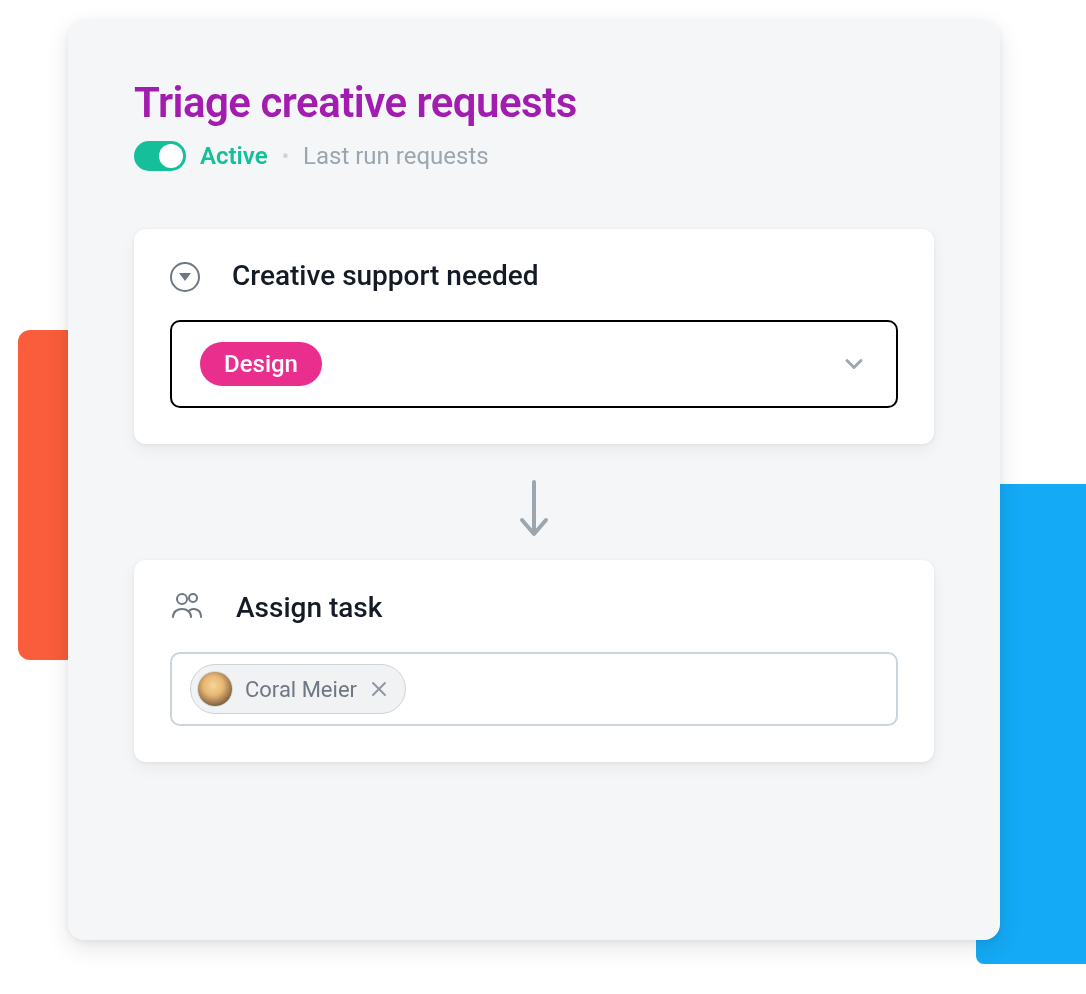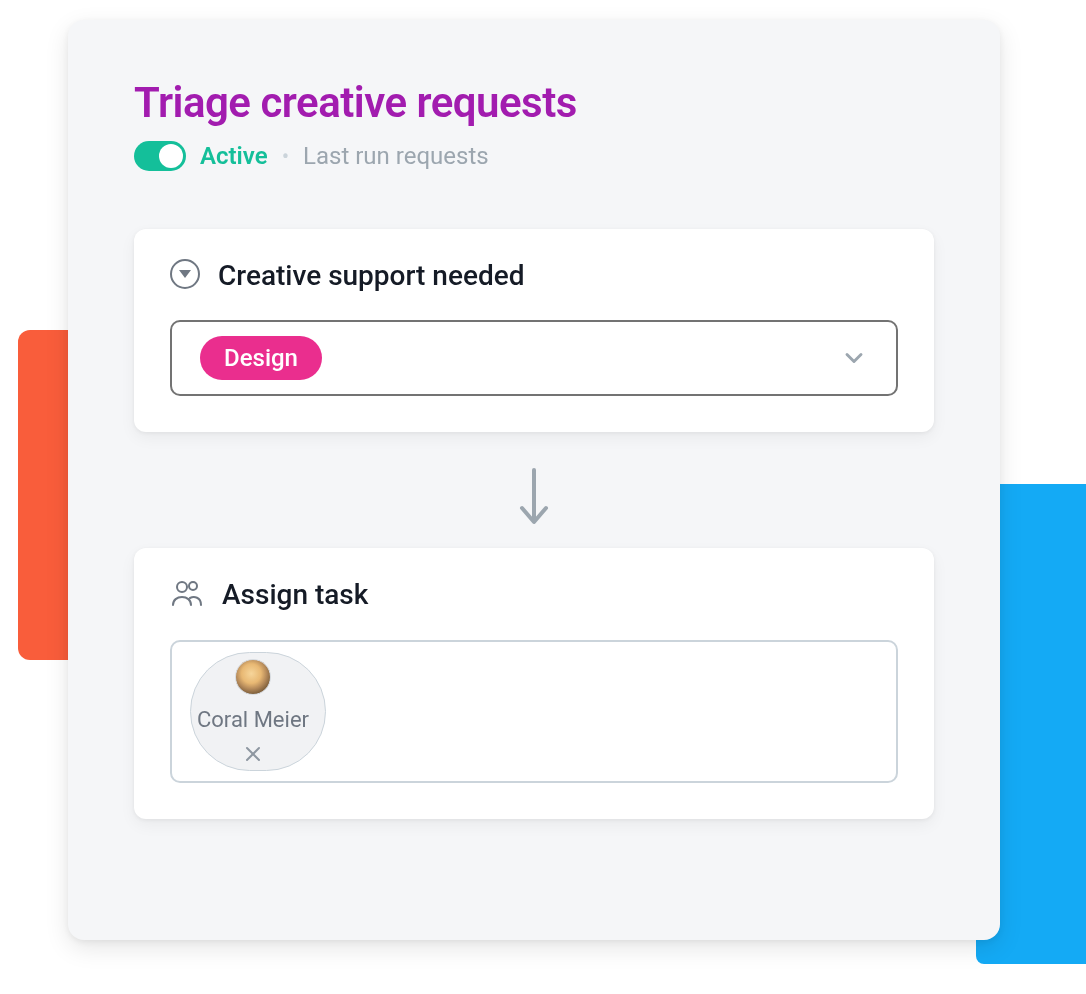--- a/index.html
+++ b/index.html
@@ -86,22 +86,22 @@
   }
   .card {
     background: #ffffff;
     border-radius: 12px;
     box-shadow: 0 1px 4px rgba(0,0,0,0.06), 0 6px 16px rgba(0,0,0,0.05);
     padding: 30px 36px 36px 36px;
     margin-top: 58px;
   }
   .card-header {
     display: flex;
-    align-items: flex-start;
-    gap: 18px;
+    align-items: flex-end;
+    gap: 32px;
     margin-bottom: 28px;
   }
   .card-header-title {
     font-size: 28px;
     font-weight: 500;
     color: #151b26;
   }
   .collapse-icon {
     width: 30px;
     height: 30px;
@@ -111,23 +111,23 @@
     align-items: center;
     justify-content: center;
   }
   .collapse-tri {
     width: 0; height: 0;
     border-left: 6px solid transparent;
     border-right: 6px solid transparent;
     border-top: 8px solid #6f7782;
   }
   .select-field {
-    border: 2px solid #737373;
+    border: 2px solid #000000;
     border-radius: 10px;
-    height: 76px;
+    height: 88px;
     display: flex;
     align-items: center;
     justify-content: space-between;
     padding: 0 28px;
     cursor: pointer;
   }
   .chip {
     background: #ea2e8e;
     color: #fff;
     font-size: 24px;
@@ -163,21 +163,20 @@
   .person-chip {
     display: flex;
     align-items: center;
     gap: 12px;
     background: #f1f2f4;
     border: 1px solid #cbd4db;
     border-radius: 999px;
     padding: 6px 16px 6px 6px;
     font-size: 22px;
     color: #6f7782;
-    flex-direction: column;
   }
   .avatar {
     width: 36px;
     height: 36px;
     border-radius: 50%;
     background: radial-gradient(circle at 45% 40%, #f6d59a 0%, #e8b873 35%, #b58a5a 55%, #7b5d3a 75%);
     border: 1px solid #d7dbe0;
     flex-shrink: 0;
   }
   .chip-x {

